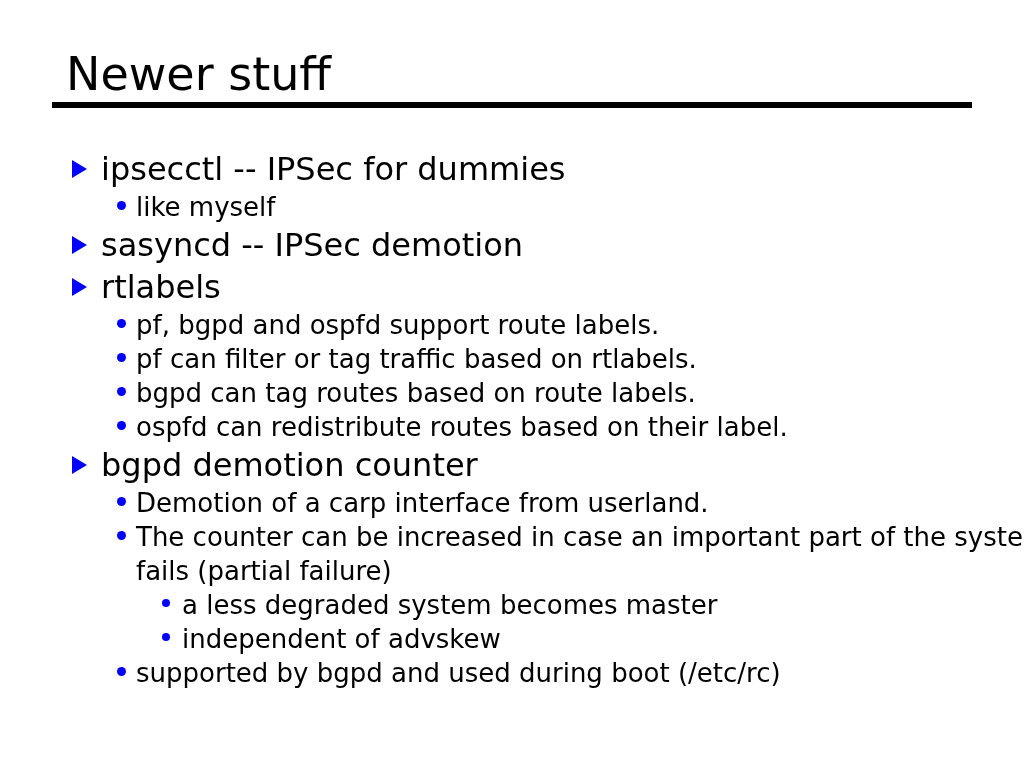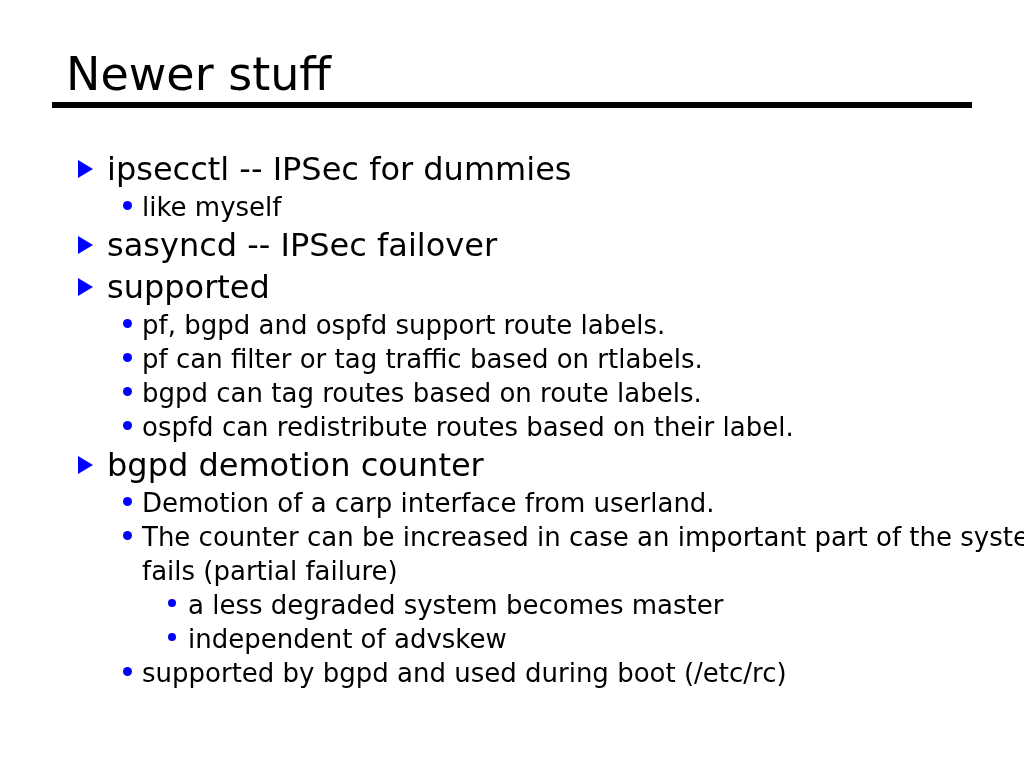--- a/index.html
+++ b/index.html
@@ -37,21 +37,21 @@
   #title-rule {
     margin-top: 2px;
     width: 920px;
     height: 6px;
     background: #000000;
   }
 
   
   #body-block {
     position: absolute;
-    left: 78px;
+    left: 72px;
     top: 148px;
     width: 940px;
   }
 
   .bullet-row {
     display: flex;
     align-items: flex-start;
     width: 100%;
   }
 
@@ -159,25 +159,25 @@
       <div class="bullet-row lvl1">
         <span class="marker"><span class="tri"></span></span>
         <span class="btext">ipsecctl -- IPSec for dummies</span>
       </div>
       <div class="bullet-row lvl2">
         <span class="marker"><span class="dot"></span></span>
         <span class="btext">like myself</span>
       </div>
       <div class="bullet-row lvl1">
         <span class="marker"><span class="tri"></span></span>
-        <span class="btext">sasyncd -- IPSec failover</span>
-      </div>
-      <div class="bullet-row lvl1">
-        <span class="marker"><span class="tri"></span></span>
-        <span class="btext">supported</span>
+        <span class="btext">sasyncd -- IPSec demotion</span>
+      </div>
+      <div class="bullet-row lvl1">
+        <span class="marker"><span class="tri"></span></span>
+        <span class="btext">rtlabels</span>
       </div>
       <div class="bullet-row lvl2">
         <span class="marker"><span class="dot"></span></span>
         <span class="btext">pf, bgpd and ospfd support route labels.</span>
       </div>
       <div class="bullet-row lvl2">
         <span class="marker"><span class="dot"></span></span>
         <span class="btext">pf can filter or tag traffic based on rtlabels.</span>
       </div>
       <div class="bullet-row lvl2">

